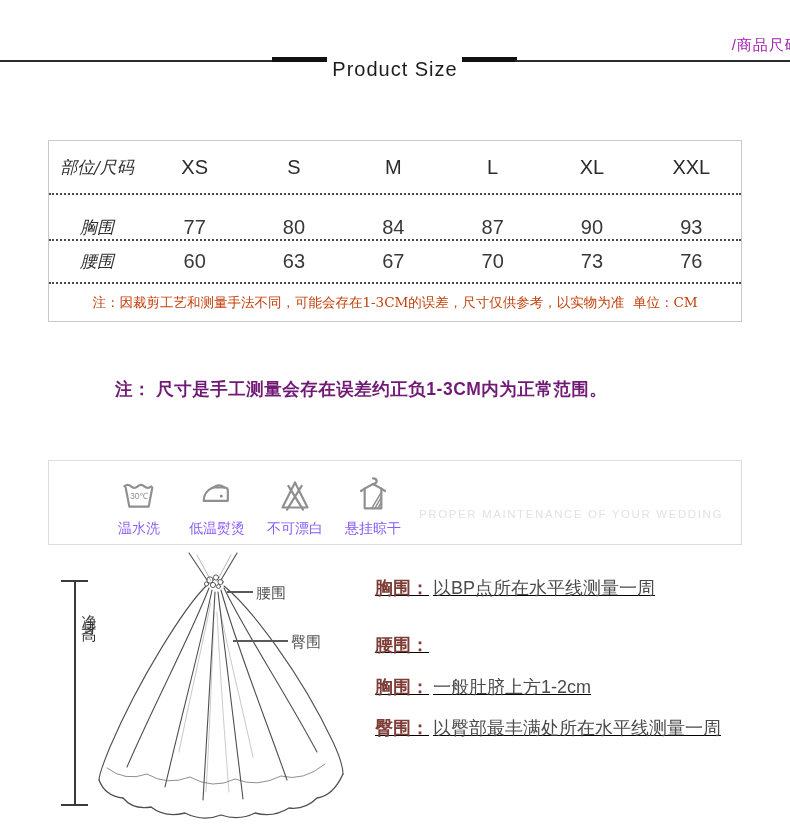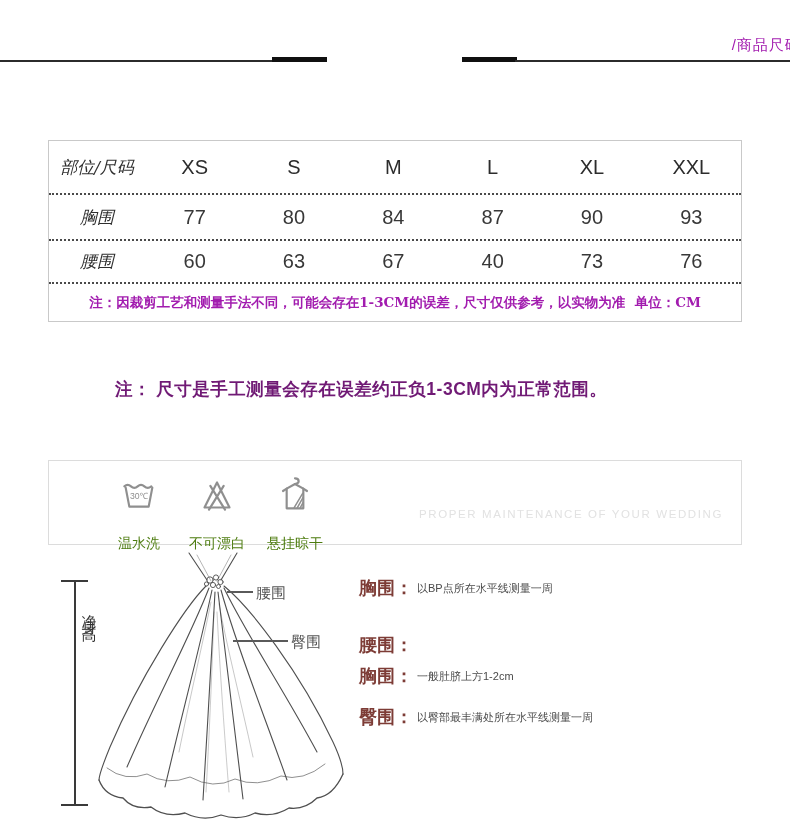--- a/index.html
+++ b/index.html
@@ -13,72 +13,73 @@
               color:#a21caf; font-size:15px; letter-spacing:1px; }
   .title-en { position:absolute; top:58px; left:0; width:100%; text-align:center;
               color:#1c1c1c; font-size:20px; letter-spacing:1px; }
 
   
   .size-table { position:absolute; left:48px; top:140px; width:694px; height:182px;
                 border:1px solid #c9c9c9; display:flex; flex-direction:column; }
   .trow { display:flex; align-items:center; }
   .trow.sep { border-bottom:2px dotted #4a4a4a; }
   .trow.head { height:54px; }
-  .trow.r1 { height:46px; } .trow.r2 { height:43px; }
+  .trow.r1 { height:46px;align-items:flex-end; } .trow.r2 { height:43px; }
   .trow.notee { flex:1; justify-content:center; }
   .col-first { width:96px; text-align:center; font-size:17px; color:#2f2f2f;
                font-family:"DejaVu Serif", serif; font-style:italic; }
   .colv { flex:1; text-align:center; font-size:20px; color:#383838; }
   .trow.head .colv { font-size:20px; color:#2c2c2c;text-align:center; }
-  .tnote { font-size:13.5px; color:#a21caf; font-family:"DejaVu Serif", serif;
-           white-space:pre-wrap;font-weight:bold; }
+  .tnote { font-size:13.5px; color:#c2410c; font-family:"DejaVu Serif", serif;
+           white-space:pre-wrap; }
 
   
   .tol-note { position:absolute; left:115px; top:377px; font-size:17.5px;
               font-weight:bold; color:#701a75; letter-spacing:.5px; }
 
   
   .care-box { position:absolute; left:48px; top:460px; width:694px; height:85px;
               border:1px solid #dcdcdc; }
   .care-items { position:absolute; left:57px; top:14px; display:flex; gap:12px; }
   .care-item { width:66px; display:flex; flex-direction:column; align-items:center; }
   .care-item svg { width:40px; height:40px; stroke:#8f8f8f; fill:none;
                    stroke-width:1.3; stroke-linecap:round; stroke-linejoin:round; }
-  .care-label { margin-top:20px; font-size:14px; color:#4d7c0f; white-space:nowrap; }
+  .care-label { margin-top:5px; font-size:14px; color:#8b5cf6; white-space:nowrap; }
   .care-watermark { position:absolute; right:18px; bottom:24px; font-size:11.5px;
                     letter-spacing:1.6px; color:#e2e2e2; }
 
   
   .vline { position:absolute; left:74px; top:581px; width:2px; height:225px; background:#3a3a3a; }
   .vcap  { position:absolute; left:61px; width:27px; height:2px; background:#3a3a3a; }
   .height-label { position:absolute; left:79px; top:602px; writing-mode:vertical-rl;
                   font-size:15px; color:#333; letter-spacing:6px; }
   .sketch { position:absolute; left:85px; top:552px; width:270px; height:272px; }
   .sketch svg { width:100%; height:100%; stroke:#4f4f4f; fill:none;
                 stroke-linecap:round; stroke-linejoin:round; }
   .ptr { position:absolute; height:1.5px; background:#5a5a5a; }
   .sketch-tag { position:absolute; font-size:15px; color:#555; }
 
-  .instructions { position:absolute; left:359px; top:576px; width:372px; }
+  .instructions { position:absolute; left:375px; top:576px; width:372px;text-decoration:underline; }
   .mi { display:flex; }
   .mi .term { flex:0 0 58px; color:#7d3c36; font-weight:bold; font-size:18px;
               white-space:nowrap; }
-  .mi .desc { color:#4a4a4a; font-size:11px; line-height:23px; padding-top:1px; }
-  .mi1 { margin-bottom:33px; } .mi2 { margin-bottom:7px; } .mi3 { margin-bottom:17px; }
+  .mi .desc { color:#4a4a4a; font-size:18px; line-height:23px; padding-top:1px; }
+  .mi1 { margin-bottom:33px; } .mi2 { margin-bottom:18px; } .mi3 { margin-bottom:17px; }
 </style>
 </head>
 <body>
 
 <div class="page">
 
   <div class="hline" style="left:0; top:60px; width:323px;"></div>
   <div class="hbar" style="left:272px; top:57px; width:55px;"></div>
   <div class="hbar" style="left:462px; top:57px; width:55px;"></div>
   <div class="hline" style="left:515px; top:60px; width:275px;"></div>
   <div class="title-cn">/商品尺码/</div>
+  <div class="title-en">Product Size</div>
 
   <div class="size-table">
     <div class="trow head sep">
       <div class="col-first">部位/尺码</div>
       <div class="colv">XS</div>
       <div class="colv">S</div>
       <div class="colv">M</div>
       <div class="colv">L</div>
       <div class="colv">XL</div>
       <div class="colv">XXL</div>
@@ -90,40 +91,48 @@
       <div class="colv">84</div>
       <div class="colv">87</div>
       <div class="colv">90</div>
       <div class="colv">93</div>
     </div>
     <div class="trow r2 sep">
       <div class="col-first">腰围</div>
       <div class="colv">60</div>
       <div class="colv">63</div>
       <div class="colv">67</div>
-      <div class="colv">40</div>
+      <div class="colv">70</div>
       <div class="colv">73</div>
       <div class="colv">76</div>
     </div>
     <div class="trow notee">
       <div class="tnote">注：因裁剪工艺和测量手法不同，可能会存在1-3CM的误差，尺寸仅供参考，以实物为准  单位：CM</div>
     </div>
   </div>
 
   <div class="tol-note">注： 尺寸是手工测量会存在误差约正负1-3CM内为正常范围。</div>
 
   <div class="care-box">
     <div class="care-items">
       <div class="care-item">
         <svg viewBox="0 0 24 24">
           <path d="M3.2,6.8 q2,-1.8 4,0 q2,1.8 4,0 q2,-1.8 4,0 q2,1.8 4.2,0"></path>
           <path d="M4,7.6 L6.2,19 L17.8,19 L20,7.6"></path>
           <text x="12" y="14.6" text-anchor="middle" font-size="5.2" stroke="none" fill="#8f8f8f">30℃</text>
         </svg>
         <div class="care-label">温水洗</div>
+      </div>
+      <div class="care-item">
+        <svg viewBox="0 0 24 24">
+          <path d="M9.5,7.5 L16.5,7.5 Q18.5,7.5 18.5,9.5 L18.5,15.5 L4,15.5 Q4,10 9.5,7.5 Z"></path>
+          <path d="M10,7.5 q3,-2.5 6.5,0"></path>
+          <circle cx="14.6" cy="12.6" r="0.9" fill="#8f8f8f" stroke="none"></circle>
+        </svg>
+        <div class="care-label">低温熨烫</div>
       </div>
       <div class="care-item">
         <svg viewBox="0 0 24 24">
           <path d="M12,4.5 L4.5,19.5 L19.5,19.5 Z"></path>
           <path d="M8,6.5 L16.8,20.8 M16,6.5 L7.2,20.8"></path>
         </svg>
         <div class="care-label">不可漂白</div>
       </div>
       <div class="care-item">
         <svg viewBox="0 0 24 24">

